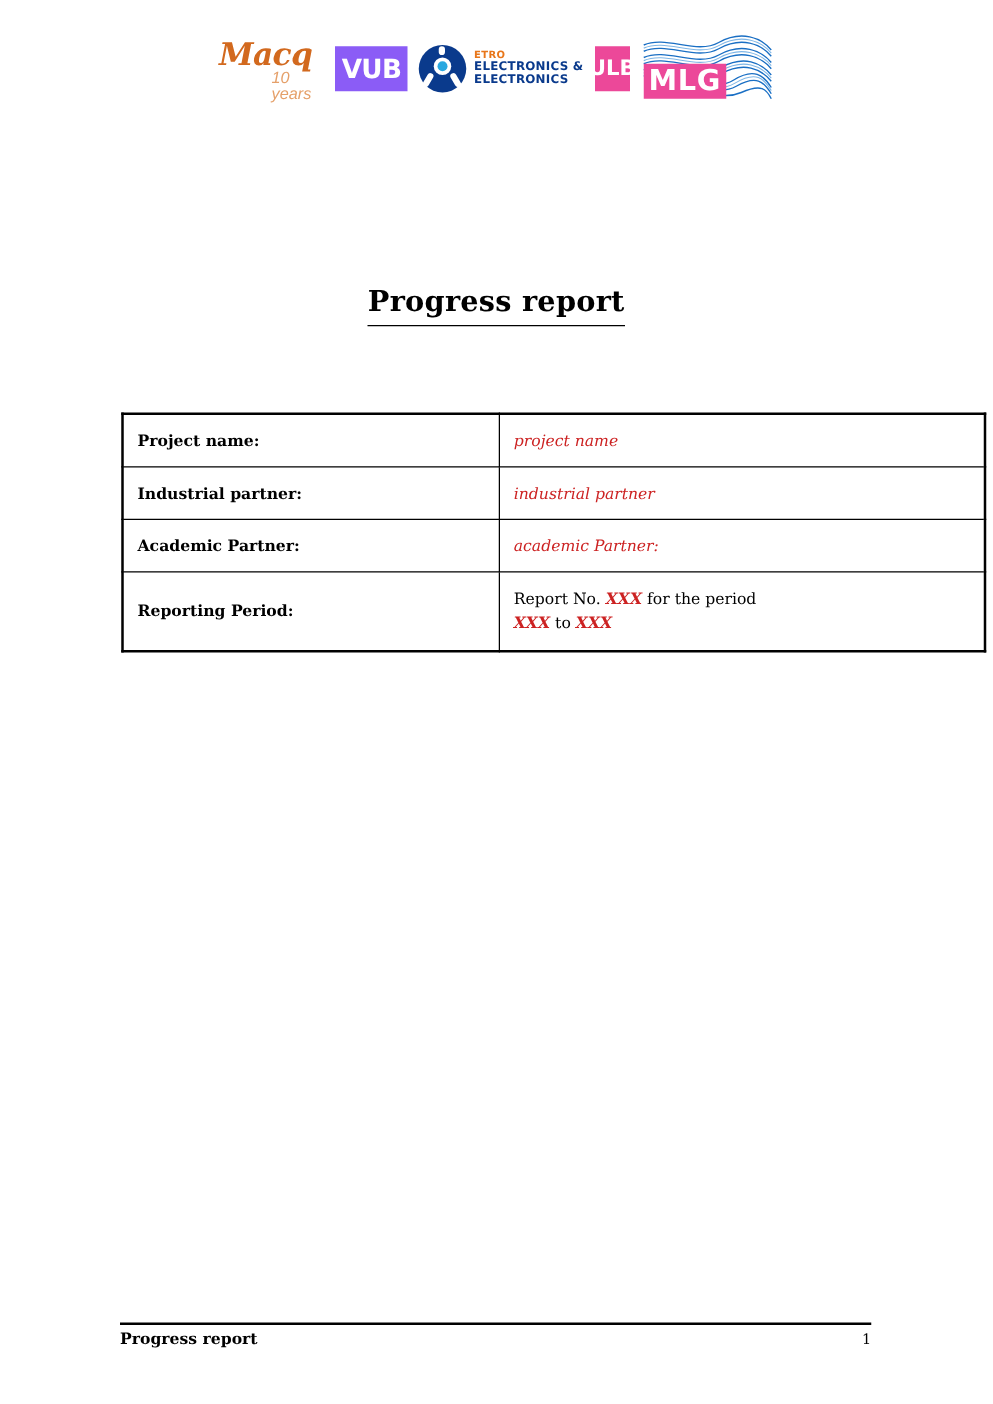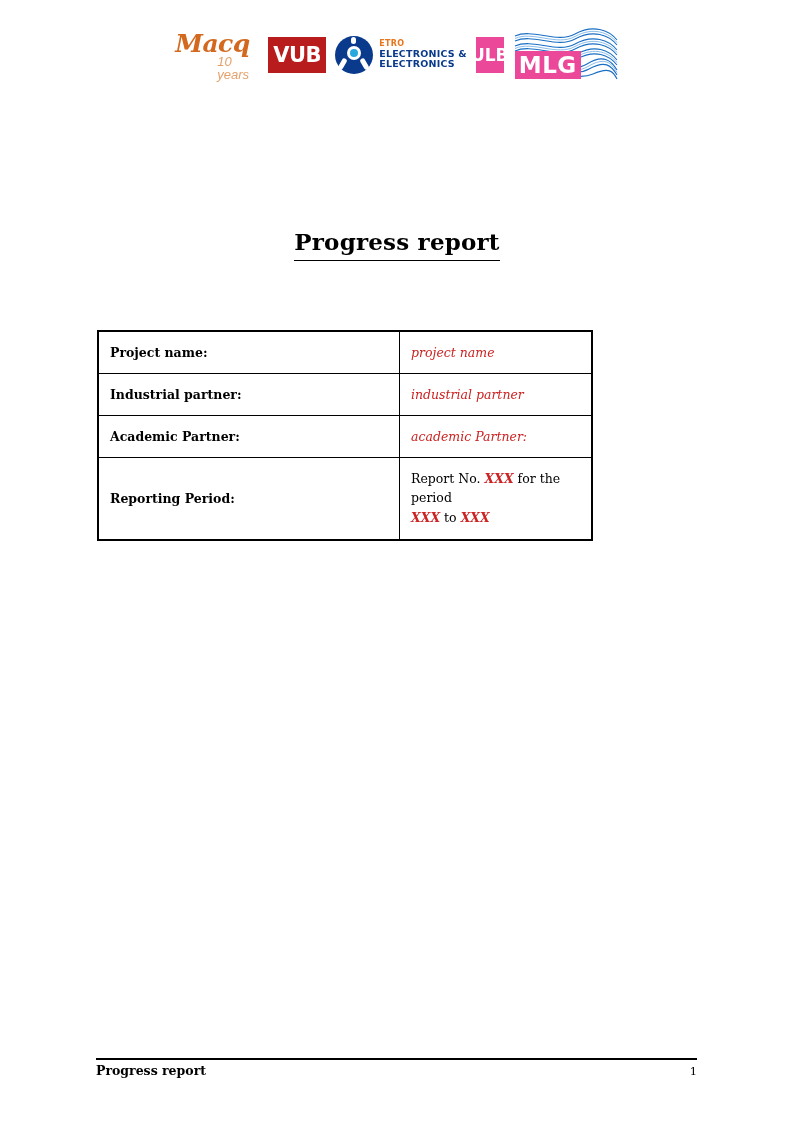--- a/index.html
+++ b/index.html
@@ -57,21 +57,21 @@
     font-size: 13px;
     color: #e5a06a;
     line-height: 1;
     margin-left: 34px;
   }
 
   
   .logo-vub {
     width: 58px;
     height: 36px;
-    background: #b91c1c;
+    background: #8b5cf6;
     display: flex;
     align-items: center;
     justify-content: center;
   }
   .logo-vub .txt {
     color: #ffffff;
     font-family: "DejaVu Sans", sans-serif;
     font-weight: 700;
     font-size: 21px;
     letter-spacing: -0.5px;
@@ -185,21 +185,21 @@
     display: inline-block;
     padding-bottom: 5px;
     border-bottom: 1.3px solid #000;
   }
 
   
   .info-table {
     position: absolute;
     top: 330px;
     left: 97px;
-    width: 496px;
+    width: 692px;
     border: 2.2px solid #000;
     border-collapse: collapse;
     background: #ffffff;
   }
   .info-table td {
     border: 0.8px solid #000;
     padding: 0;
     vertical-align: middle;
   }
   .info-table tr td:first-child {

